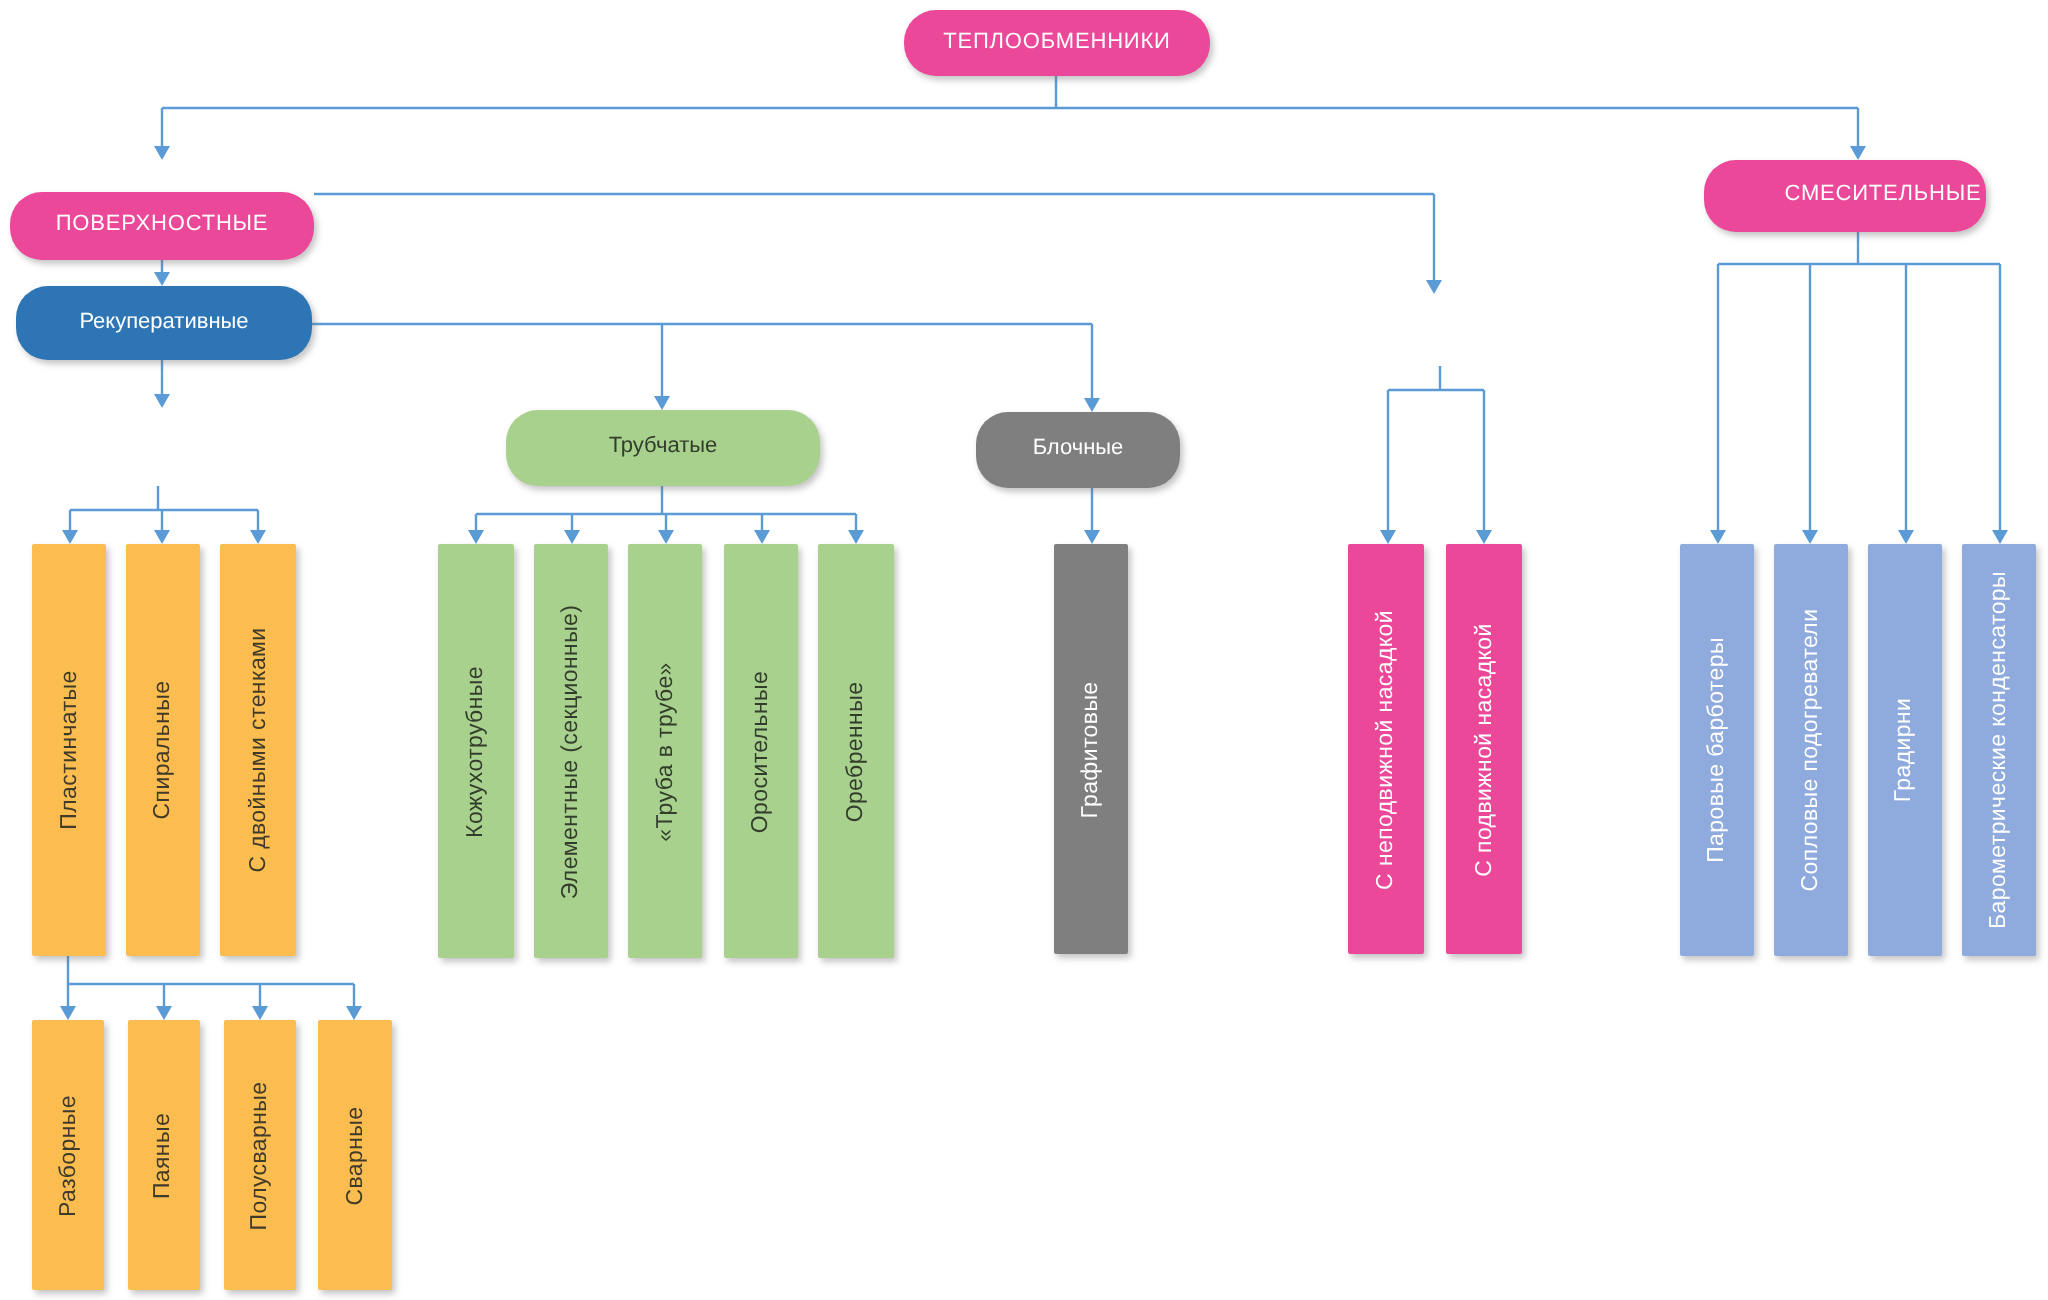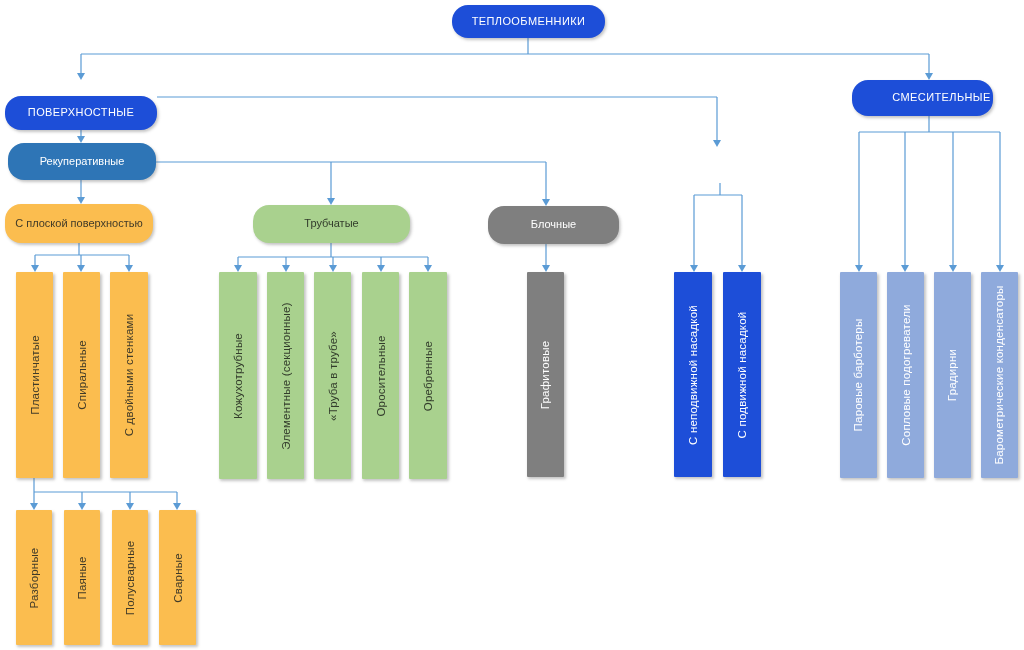--- a/index.html
+++ b/index.html
@@ -7,21 +7,21 @@
     position:relative;width:1024px;height:650px;background:#ffffff;
     font-family:"Liberation Sans",sans-serif;overflow:hidden;
   }
   #connectors{position:absolute;left:0;top:0;}
   .pill{
     position:absolute;display:flex;align-items:center;justify-content:center;
     text-align:center;border-radius:16px;font-size:11px;line-height:1.25;
     box-shadow:1.5px 2px 3px rgba(110,110,110,.4);padding:2px 6px;box-sizing:border-box;
   }
   .caps{text-transform:uppercase;letter-spacing:.4px;font-size:11px;}
-  .c-blue{background:#1d4ed8;color:#ffffff;}
+  .c-blue{background:#ec4899;color:#ffffff;}
   .c-dblue{background:#2E75B6;color:#ffffff;}
   .c-orange{background:#FBBD4F;color:#403a28;}
   .c-green{background:#A9D18E;color:#333d2c;}
   .c-gray{background:#7F7F7F;color:#ffffff;}
   .c-peri{background:#8FAADC;color:#ffffff;}
   .vbar{
     position:absolute;display:flex;align-items:center;justify-content:center;
     box-shadow:1.5px 2px 3px rgba(110,110,110,.4);border-radius:1px;
   }
   .vbar span{transform:rotate(-90deg);white-space:nowrap;font-size:11.5px;letter-spacing:.2px;}
@@ -76,25 +76,24 @@
 
   <div class="pill c-blue caps" style="left:452px;top:5px;width:153px;height:33px;">ТЕПЛООБМЕННИКИ</div>
 
   <div class="pill c-blue caps" style="left:5px;top:80px;width:152px;height:34px;margin-top:16px;">ПОВЕРХНОСТНЫЕ</div>
 
   <div class="pill c-blue caps" style="left:852px;top:80px;width:141px;height:36px;padding-left:44px;">СМЕСИТЕЛЬНЫЕ</div>
 
   <div class="pill c-dblue" style="left:8px;top:143px;width:148px;height:37px;">Рекуперативные</div>
 
 
-  <div class="pill c-orange" style="left:5px;top:204px;width:148px;height:39px;">С плоской поверхностью</div>
 
   <div class="pill c-green" style="left:253px;top:205px;width:157px;height:38px;">Трубчатые</div>
 
-  <div class="pill c-gray" style="left:488px;top:206px;width:131px;height:38px;">Блочные</div>
+  <div class="pill c-gray" style="left:488px;top:206px;width:102px;height:38px;">Блочные</div>
 
   <div class="vbar c-orange" style="left:16px;top:272px;width:37px;height:206px;">
     <span>Пластинчатые</span>
     </div>
   <div class="vbar c-orange" style="left:63px;top:272px;width:37px;height:206px;">
     <span>Спиральные</span>
     </div>
   <div class="vbar c-orange" style="left:110px;top:272px;width:38px;height:206px;">
     <span>С двойными стенками</span>
     </div>

